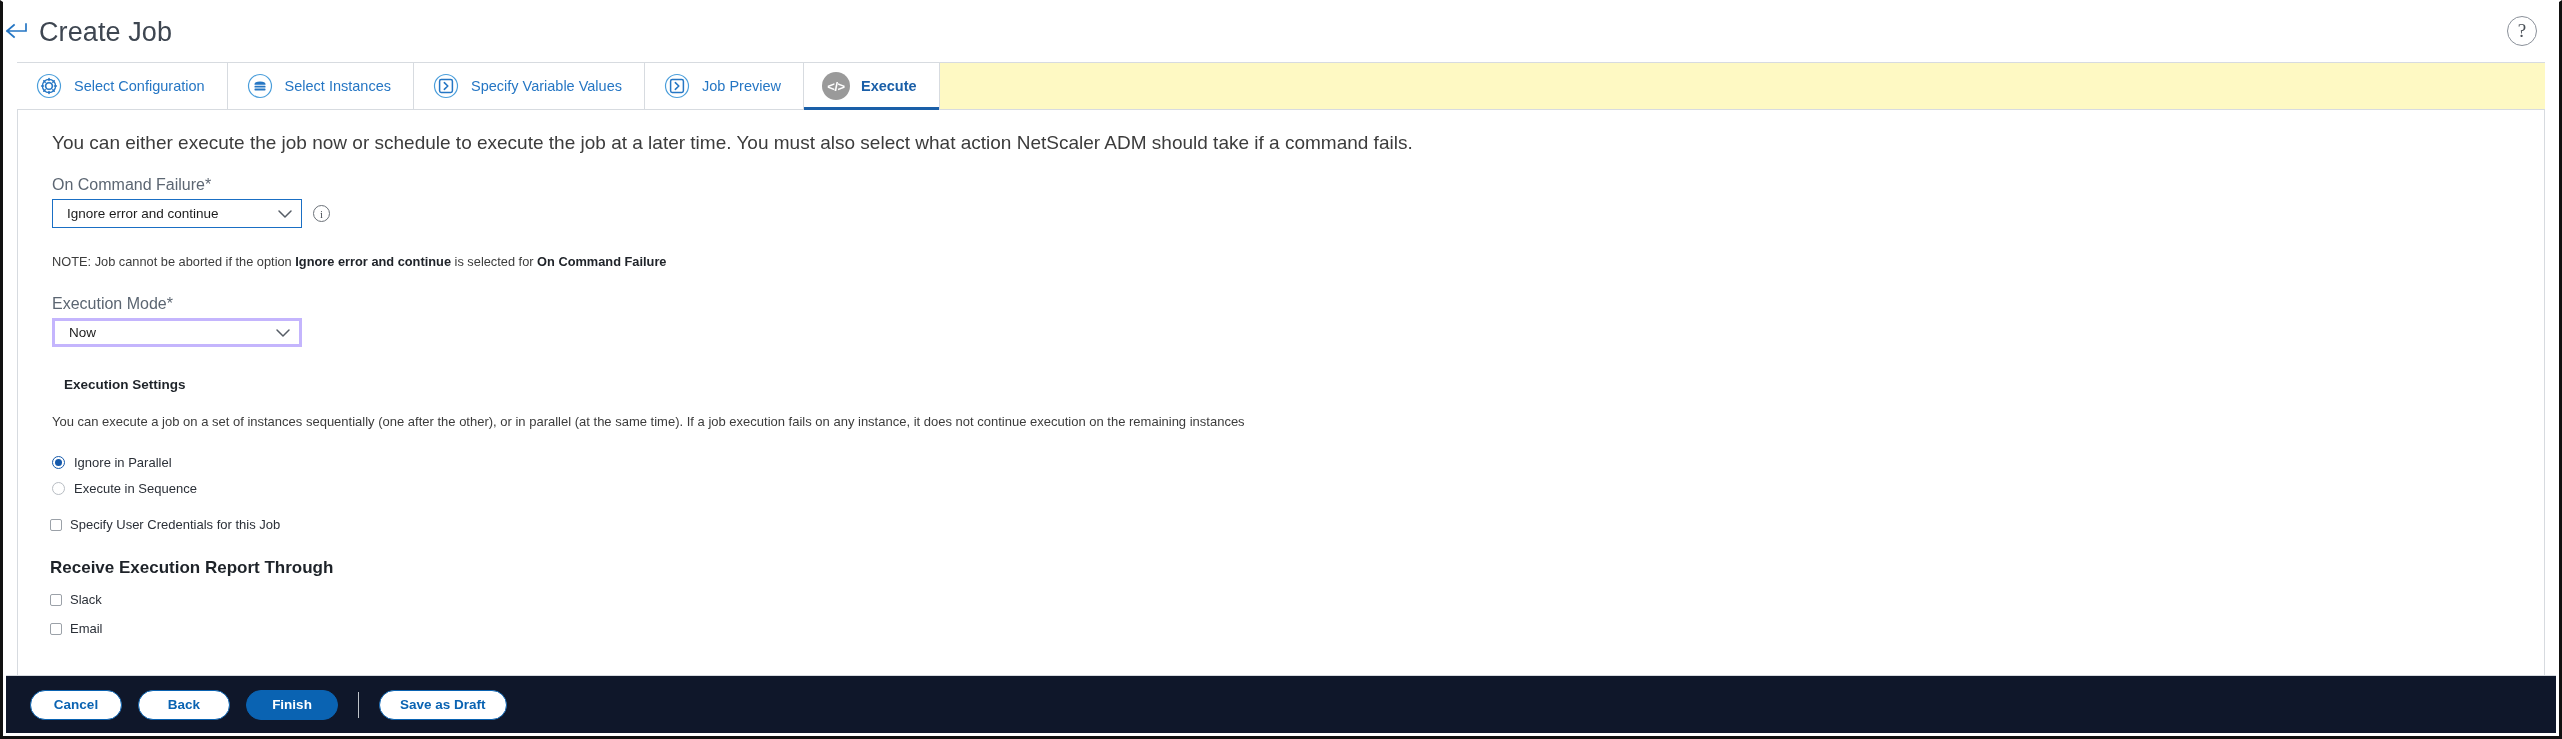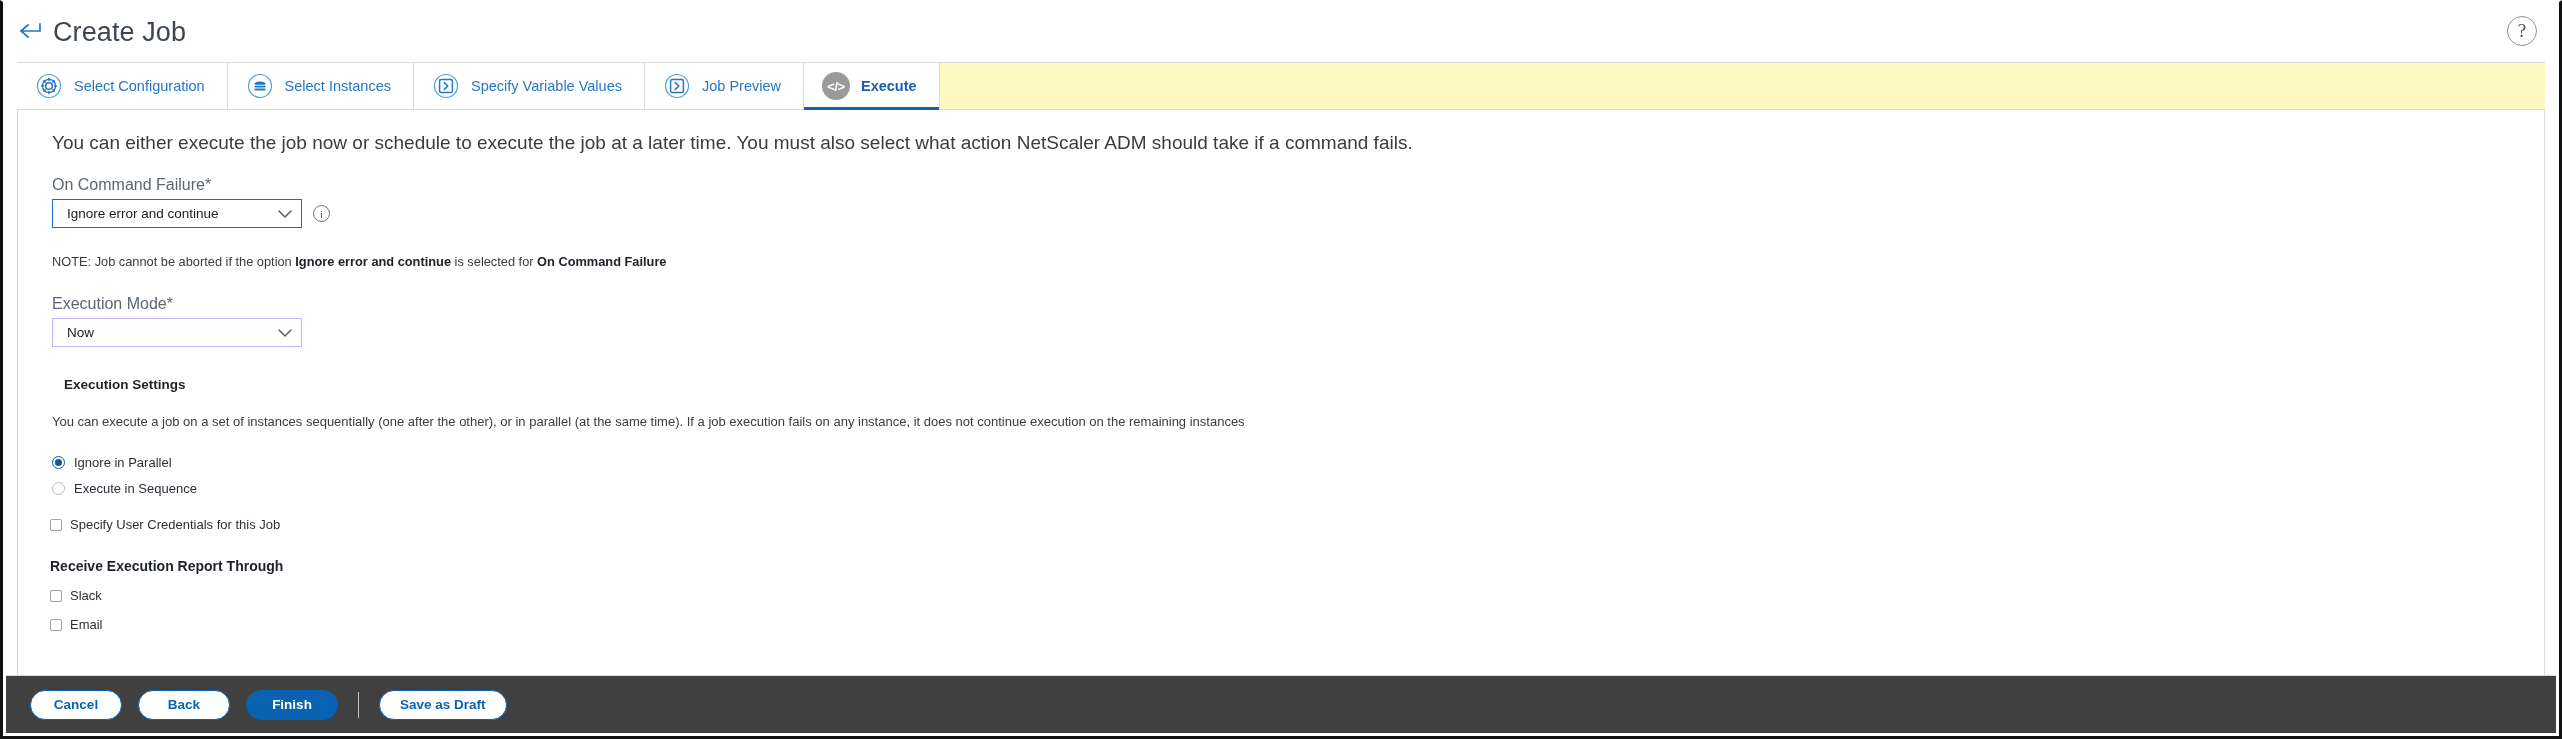--- a/index.html
+++ b/index.html
@@ -26,21 +26,20 @@
     border-right: 3px solid #111111;
     border-bottom: 3px solid #111111;
     border-top: 2px solid #ffffff;
   }
 
   
   .header {
     height: 60px;
     display: flex;
     align-items: center;
-    padding-left: 14px;
     position: relative;
   }
   .back-arrow {
     width: 30px;
     height: 28px;
     margin-right: 6px;
     display: flex;
     align-items: center;
     justify-content: center;
     cursor: pointer;
@@ -169,21 +168,21 @@
     display: flex;
     align-items: center;
     padding: 0 8px 0 14px;
     font-size: 13.5px;
     color: #1b1b1b;
     background: #fff;
     cursor: pointer;
     justify-content: space-between;
   }
   .select-box.plain {
-    border: 1px solid #c4b5fd;
+    border: 3px solid #c4b5fd;
   }
   .chev {
     color: #565d66;
     display: flex;
     align-items: center;
   }
   .info-icon {
     width: 17px;
     height: 17px;
     border-radius: 50%;
@@ -255,34 +254,34 @@
   .checkbox {
     width: 12px; height: 12px;
     border: 1.4px solid #9ba1a8;
     border-radius: 2px;
     margin-right: 8px;
     flex: 0 0 12px;
     background: #fff;
   }
 
   .report-title {
-    font-size: 14px;
+    font-size: 17px;
     font-weight: bold;
     color: #1e2329;
     margin: 26px 0 0 8px;
   }
   .report-list { margin-top: 14px; }
   .report-list .check-row { margin: 14px 0 0 8px; }
 
   
   .footer {
     position: absolute;
     left: 3px; right: 3px; bottom: 3px;
     height: 58px;
-    background: #404040;
+    background: #0f172a;
     border-top: 1px solid #d7dbe0;
     display: flex;
     align-items: center;
     padding-left: 24px;
   }
   .btn {
     height: 30px;
     min-width: 92px;
     border-radius: 16px;
     border: 1.6px solid #0a63b2;

